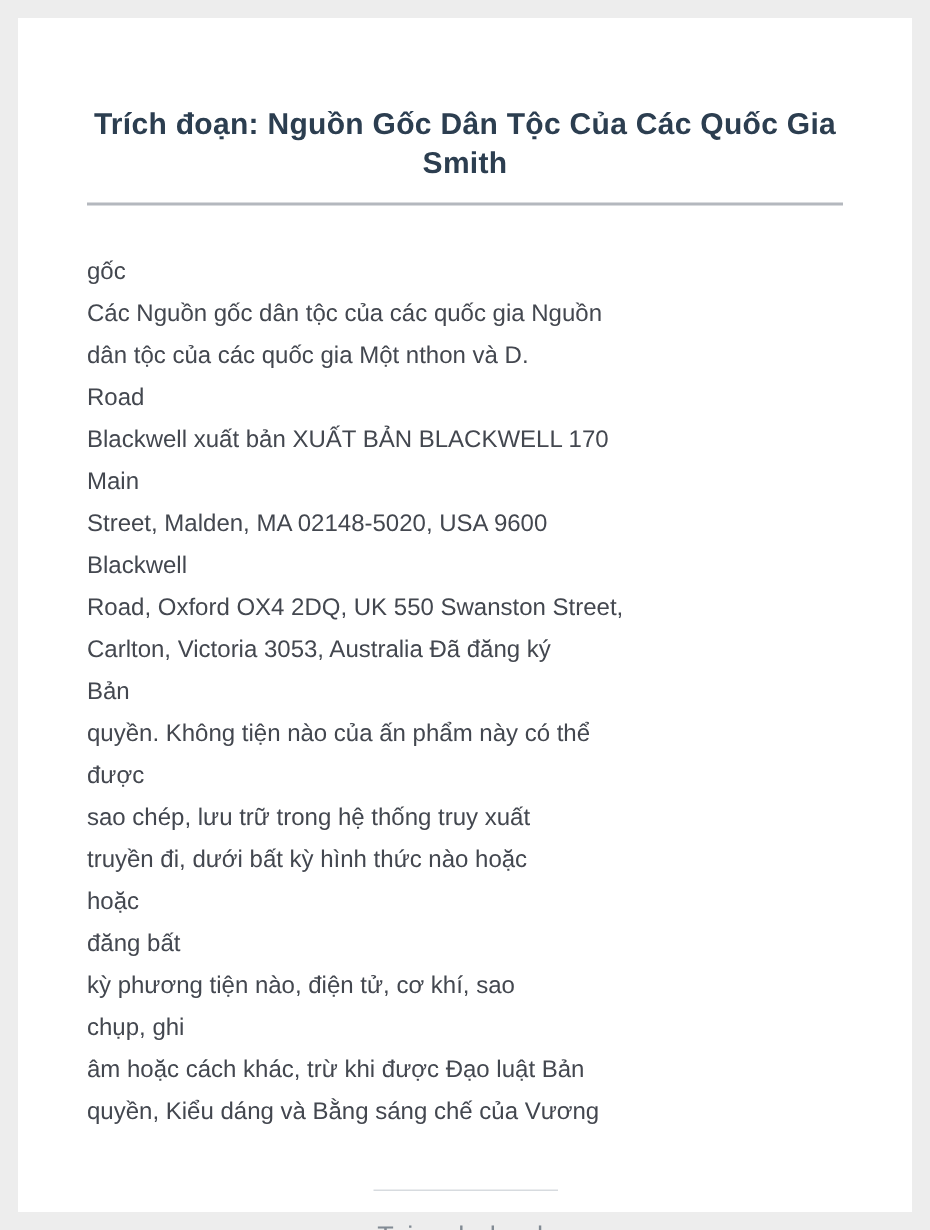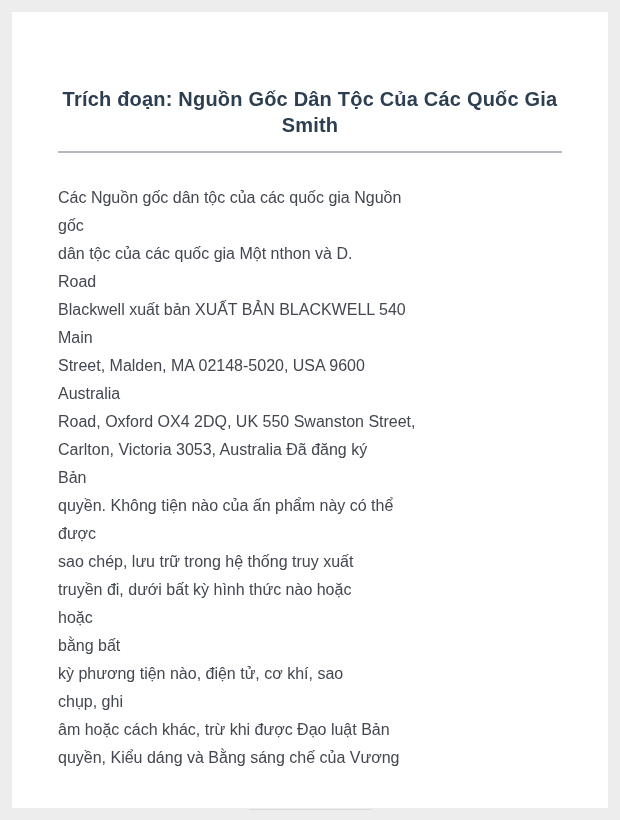--- a/index.html
+++ b/index.html
@@ -10,21 +10,21 @@
     font-family: "Liberation Sans", sans-serif;
     overflow: hidden;
   }
   .page {
     position: absolute;
     left: 12px;
     top: 12px;
     width: 596px;
     height: 796px;
     background: #ffffff;
-    padding: 16px 46px;
+    padding: 0 46px;
   }
   .page-title {
     margin-top: 58px;
     text-align: center;
     font-size: 20px;
     line-height: 26px;
     font-weight: 600;
     color: #2c3e50;
     letter-spacing: 0.2px;
   }
@@ -65,37 +65,37 @@
 </head>
 <body>
 
 <div class="page">
 
   <h1 class="page-title">Trích đoạn: Nguồn Gốc Dân Tộc Của Các Quốc Gia Smith</h1>
 
   <hr class="title-divider">
 
   <div class="body-text">
+    <div class="body-line">gốc</div>
     <div class="body-line">Các Nguồn gốc dân tộc của các quốc gia Nguồn</div>
-    <div class="body-line">gốc</div>
     <div class="body-line">dân tộc của các quốc gia Một nthon và D.</div>
     <div class="body-line">Road</div>
-    <div class="body-line">Blackwell xuất bản XUẤT BẢN BLACKWELL 540</div>
+    <div class="body-line">Blackwell xuất bản XUẤT BẢN BLACKWELL 170</div>
     <div class="body-line">Main</div>
     <div class="body-line">Street, Malden, MA 02148-5020, USA 9600</div>
-    <div class="body-line">Australia</div>
+    <div class="body-line">Blackwell</div>
     <div class="body-line">Road, Oxford OX4 2DQ, UK 550 Swanston Street,</div>
     <div class="body-line">Carlton, Victoria 3053, Australia Đã đăng ký</div>
     <div class="body-line">Bản</div>
     <div class="body-line">quyền. Không tiện nào của ấn phẩm này có thể</div>
     <div class="body-line">được</div>
     <div class="body-line">sao chép, lưu trữ trong hệ thống truy xuất</div>
     <div class="body-line">truyền đi, dưới bất kỳ hình thức nào hoặc</div>
     <div class="body-line">hoặc</div>
-    <div class="body-line">bằng bất</div>
+    <div class="body-line">đăng bất</div>
     <div class="body-line">kỳ phương tiện nào, điện tử, cơ khí, sao</div>
     <div class="body-line">chụp, ghi</div>
     <div class="body-line">âm hoặc cách khác, trừ khi được Đạo luật Bản</div>
     <div class="body-line">quyền, Kiểu dáng và Bằng sáng chế của Vương</div>
   </div>
 
   <div class="page-footer">
     <hr class="footer-divider">
     <div class="footer-brand">Taisachnhanh</div>
   </div>

